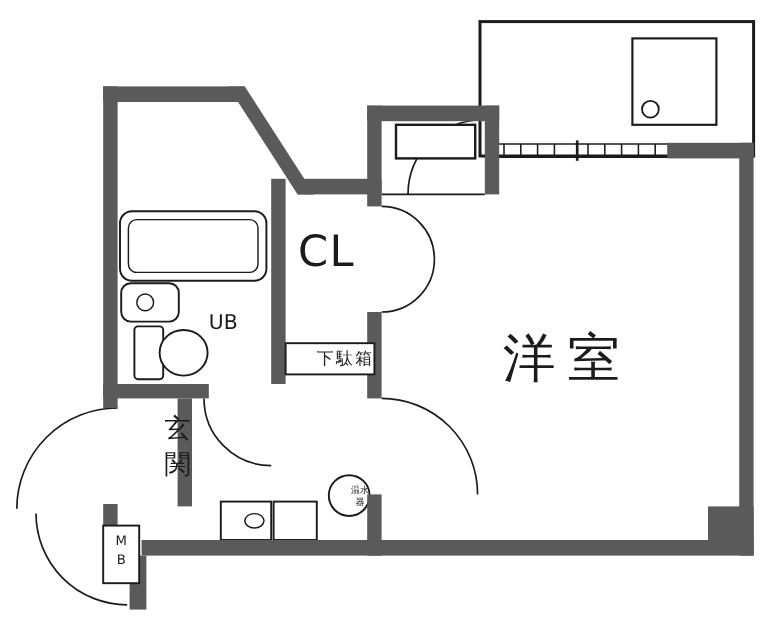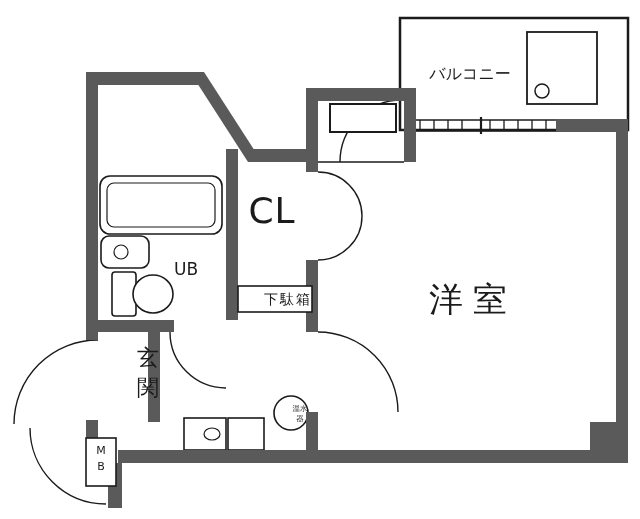--- a/index.html
+++ b/index.html
@@ -87,26 +87,25 @@
       <rect x="306" y="412" width="12" height="51"></rect>
     </g>
 
     <g fill="#ffffff" stroke="#1b1b1b">
       <rect x="330" y="104" width="66" height="28" stroke-width="2"></rect>
       <rect x="238" y="286" width="74" height="26" stroke-width="1.6"></rect>
       <rect x="86" y="438" width="30" height="48" stroke-width="1.6"></rect>
     </g>
   </svg>
 
-  <div class="lbl" style="left:408px; top:64px; width:124px; height:20px; line-height:20px; font-size:16px;">バルコニー</div>
 
 
   <div class="lbl" style="left:236px; top:188px; width:72px; height:46px; line-height:46px; font-size:36px; letter-spacing:1px;text-align:center;">CL</div>
 
-  <div class="lbl" style="left:378px; top:270px; width:190px; height:58px; line-height:58px; font-size:34px; letter-spacing:10px;">洋室</div>
+  <div class="lbl" style="left:378px; top:270px; width:190px; height:58px; line-height:58px; font-size:44px; letter-spacing:10px;">洋室</div>
 
   <div class="lbl" style="left:166px; top:257px; width:40px; height:24px; line-height:24px; font-size:17px;">UB</div>
 
   <div class="lbl" style="left:238px; top:287px; width:74px; height:24px; line-height:24px; font-size:14px; letter-spacing:2px;text-align:right;">下駄箱</div>
 
   <div class="lbl vtext" style="left:111px; top:343px; width:26px; font-size:22px; line-height:1.35;margin-left:24px;">玄関</div>
 
   <div class="lbl vtext" style="left:93px; top:443px; width:16px; font-size:11px; line-height:1.45;">MB</div>
 
   <div class="lbl vtext" style="left:290px; top:404px; width:20px; font-size:7.5px; line-height:1.3;">温水器</div>

